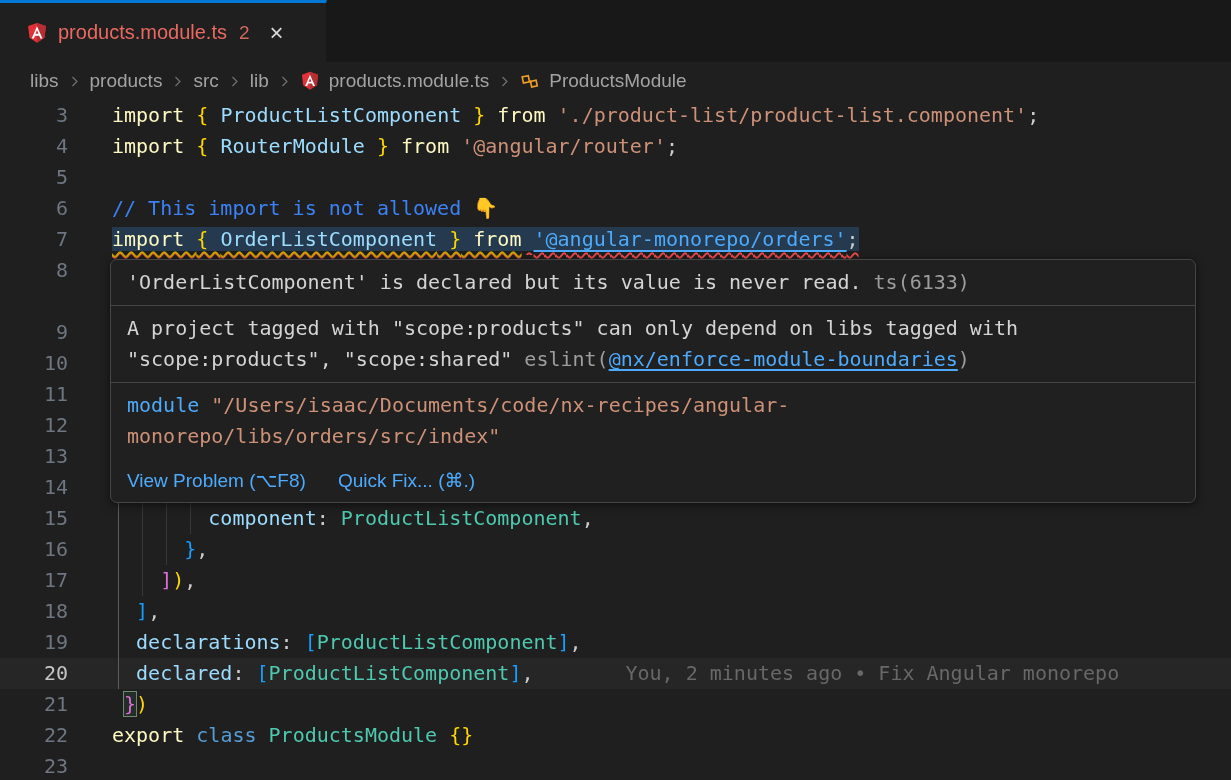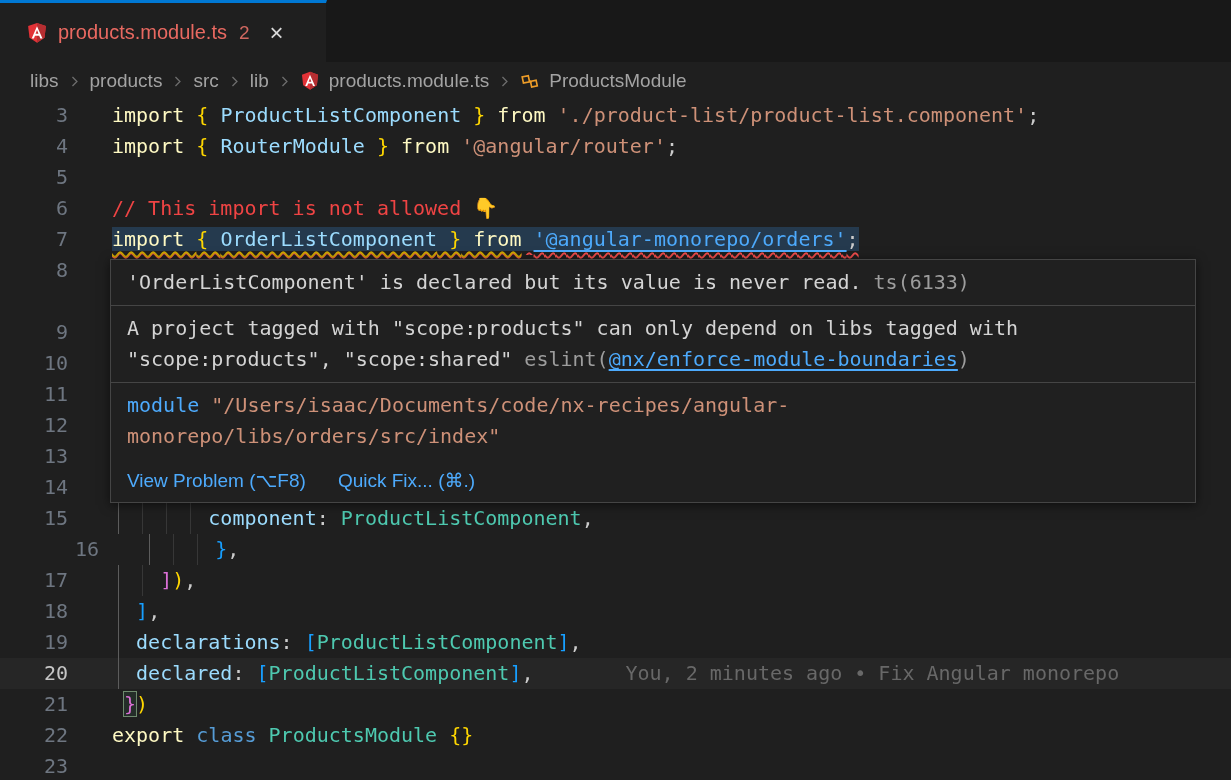--- a/index.html
+++ b/index.html
@@ -32,39 +32,39 @@
   .code { position:relative; margin-left:44px; white-space:pre; font-size:20px;
           line-height:31px; color:#cccccc; flex:1 1 auto; cursor:text; }
   .guide { position:absolute; top:0; bottom:0; width:1px; background:#373737; }
   .guide.g0 { background:#5c5c5c; }
 
   .tk-kw  { color:#fef9c3; }
   .tk-kw2 { color:#569cd6; }
   .tk-var { color:#9cdcfe; }
   .tk-type{ color:#4ec9b0; }
   .tk-str { color:#ce9178; }
-  .tk-cmt { color:#ef4444; }
+  .tk-cmt { color:#3b82f6; }
   .tk-fg  { color:#cccccc; }
   .tk-b1  { color:#ffd700; }
   .tk-b2  { color:#da70d6; }
   .tk-b3  { color:#179fff; }
   .tk-emoji { color:#ffcc4d; }
   .tk-link { color:#4daafc; text-decoration:underline; text-decoration-color:#4daafc;
              text-underline-offset:4px; cursor:pointer; }
 
   .sq-red { background:#253a4e; text-decoration:underline wavy #f14c4c;
             text-decoration-skip-ink:none; text-underline-offset:6px; text-decoration-thickness:1.5px; }
   .sq-yellow { text-decoration:underline wavy #cca700; text-decoration-skip-ink:none;
                text-underline-offset:5px; text-decoration-thickness:1.5px; }
   .bracket-match { outline:1px solid #6e8a6e; background:rgba(60,110,90,.18); }
   .blame { color:#686868; margin-left:92px; }
 
   
   .hover { position:absolute; left:110px; top:159px; width:1086px; background:#202020;
-           border:1px solid #454545; border-radius:0; z-index:5;
+           border:1px solid #454545; border-radius:7px; z-index:5;
            box-shadow:0 2px 10px rgba(0,0,0,.55); }
   .hs { padding:7px 16px; font-family:"DejaVu Sans Mono","Liberation Mono",monospace;
         font-size:20px; line-height:31px; color:#d4d4d4; }
   .hs + .hs { border-top:1px solid #454545; }
   .h-dim { color:#9d9d9d; }
   .h-kw { color:#4daafc; }
   .h-str { color:#ce9178; }
   .h-link { color:#4daafc; text-decoration:underline; text-underline-offset:3px; cursor:pointer; }
   .h-actions { display:flex; gap:32px; padding:9px 16px; font-family:"Liberation Sans",sans-serif;
                font-size:19px; line-height:25px; }
@@ -183,21 +183,21 @@
         <div class="code"></div>
       </div>
       <div class="row" style="height: 31px;">
         <div class="num">14</div>
         <div class="code"></div>
       </div>
       <div class="row" style="height: 31px;">
         <div class="num">15</div>
         <div class="code"><i class="guide g0" style="left: 6px;"></i><i class="guide" style="left: 30.08px;"></i><i class="guide" style="left: 54.16px;"></i><i class="guide" style="left: 78.24px;"></i><span class="tk-var">        component</span><span class="tk-fg">: </span><span class="tk-type">ProductListComponent</span><span class="tk-fg">,</span></div>
       </div>
-      <div class="row" style="height: 31px; margin-left: 31px;">
+      <div class="row" style="height: 31px;">
         <div class="num">16</div>
         <div class="code"><i class="guide g0" style="left: 6px;"></i><i class="guide" style="left: 30.08px;"></i><i class="guide" style="left: 54.16px;"></i><span class="tk-b3">      }</span><span class="tk-fg">,</span></div>
       </div>
       <div class="row" style="height: 31px; align-items: flex-end;">
         <div class="num">17</div>
         <div class="code"><i class="guide g0" style="left: 6px;"></i><i class="guide" style="left: 30.08px;"></i><span class="tk-b2">    ]</span><span class="tk-b1">)</span><span class="tk-fg">,</span></div>
       </div>
       <div class="row" style="height: 31px;">
         <div class="num">18</div>
         <div class="code"><i class="guide g0" style="left: 6px;"></i><span class="tk-b3">  ]</span><span class="tk-fg">,</span></div>

